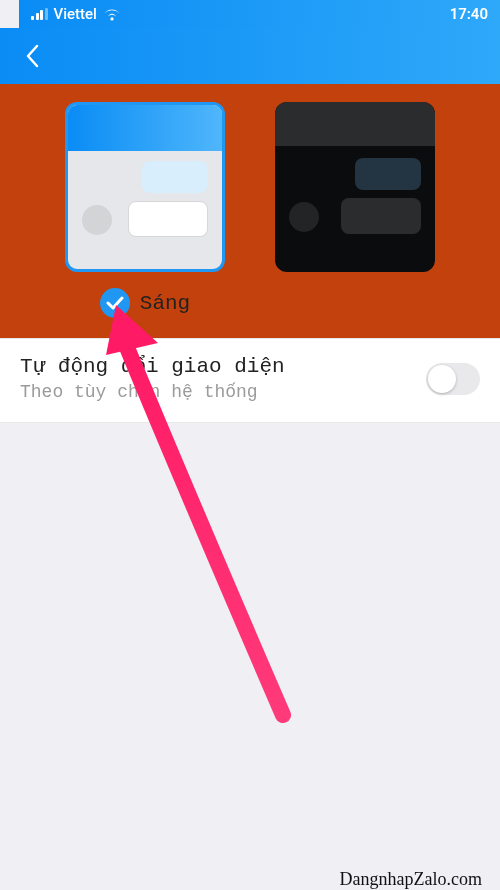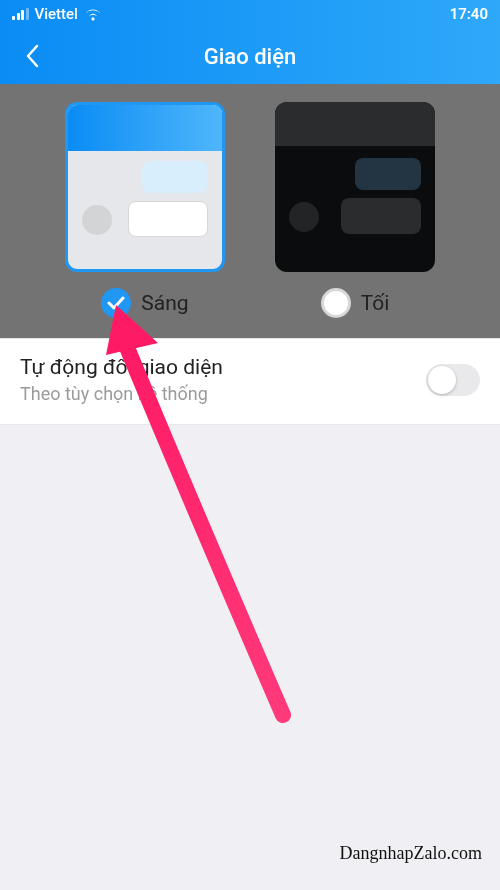--- a/index.html
+++ b/index.html
@@ -14,20 +14,21 @@
   .status-bar {
     height: 28px;
     background: linear-gradient(to right, #0a8cf5, #2ea8f9);
     display: flex;
     align-items: center;
     justify-content: space-between;
     padding: 0 12px;
     color: #fff;
     font-size: 15px;
     font-weight: 500;
+    margin-left: 19px;
   }
   .status-left, .status-right { display: flex; align-items: center; gap: 6px; }
   .status-center { font-weight: 600; }
   .signal-bars { display: flex; align-items: flex-end; gap: 1.5px; height: 12px; }
   .signal-bars span { width: 3px; background: #fff; border-radius: 1px; }
   .signal-bars span:nth-child(1){height:4px;} .signal-bars span:nth-child(2){height:7px;}
   .signal-bars span:nth-child(3){height:10px;} .signal-bars span:nth-child(4){height:12px;opacity:0.4;}
   .wifi-icon svg, .nav-icon svg, .lock-icon svg { display:block; }
   .battery { display:flex; align-items:center; }
   .battery-body { width: 26px; height: 13px; border: 1.5px solid #fff; border-radius: 3px; position: relative; padding:1.5px; }
@@ -39,21 +40,22 @@
     background: linear-gradient(to right, #0a8cf5, #2ea8f9);
     display: flex;
     align-items: center;
     position: relative;
     color: #fff;
   }
   .back-btn { position:absolute; left:16px; display:flex; align-items:center; justify-content:center; width:32px; height:32px; }
   .nav-title { width:100%; text-align:center; font-size: 22px; font-weight: 500; }
 
   .content-card {
-    background: #737373;
+    background: #c2410c;
+    font-family: Liberation Mono, monospace;
   }
   .theme-options {
     display: flex;
     padding: 18px 24px 20px;
     gap: 50px;
     justify-content: center;
     border-bottom: 1px solid #e8e8e8;
   }
   .theme-option { display:flex; flex-direction:column; align-items:center; gap:16px; }
   .theme-preview {
@@ -127,21 +129,21 @@
     position:absolute; top:2px; left:2px;
     box-shadow: 0 1px 3px rgba(0,0,0,0.25);
   }
 
   .annotation-arrow {
     position:absolute;
     pointer-events:none;
     z-index: 50;
   }
   .watermark {
-    position:absolute; bottom:26px; right:18px;
+    position:absolute; bottom:0; right:18px;
     font-family: Georgia, 'Times New Roman', serif;
     font-size: 18px; color:#111;
   }
 </style>
 </head>
 <body>
 
 <div class="status-bar">
   <div class="status-left">
     <div class="signal-bars">
@@ -159,21 +161,20 @@
   </div>
   <div class="status-center">17:40</div>
 </div>
 
 <div class="nav-bar">
   <div class="back-btn">
     <svg width="14" height="24" viewBox="0 0 14 24">
         <path d="M12 2 L3 12 L12 22" stroke="#fff" stroke-width="2.5" fill="none" stroke-linecap="round" stroke-linejoin="round"></path>
       </svg>
   </div>
-  <div class="nav-title">Giao diện</div>
 </div>
 
 <div class="content-card">
   <div class="theme-options">
 
     <div class="theme-option">
       <div class="theme-preview light">
         <div class="preview-header"></div>
         <div class="bubble1"></div>
         <div class="bubble2"></div>
@@ -189,24 +190,20 @@
       </div>
     </div>
 
     <div class="theme-option">
       <div class="theme-preview dark">
         <div class="preview-header"></div>
         <div class="bubble1"></div>
         <div class="bubble2"></div>
         <div class="avatar"></div>
       </div>
-      <div class="theme-label-row">
-        <div class="radio unchecked"></div>
-        <span class="theme-label">Tối</span>
-      </div>
     </div>
   </div>
 
   <div class="auto-row">
     <div class="auto-text">
       <div class="primary">Tự động đổi giao diện</div>
       <div class="secondary">Theo tùy chọn hệ thống</div>
     </div>
     <div class="switch">
       <div class="knob"></div>

